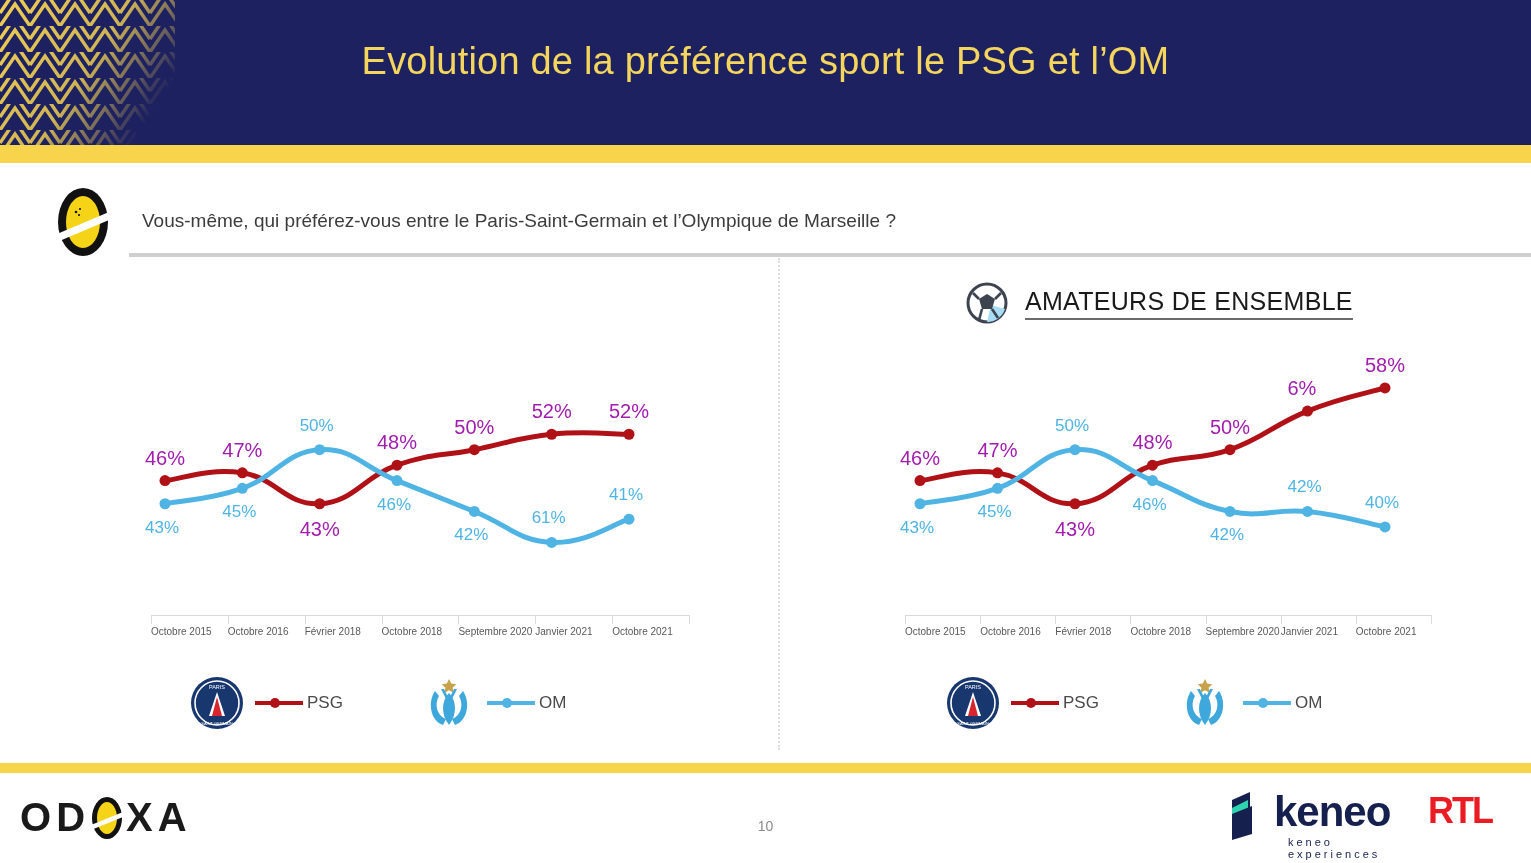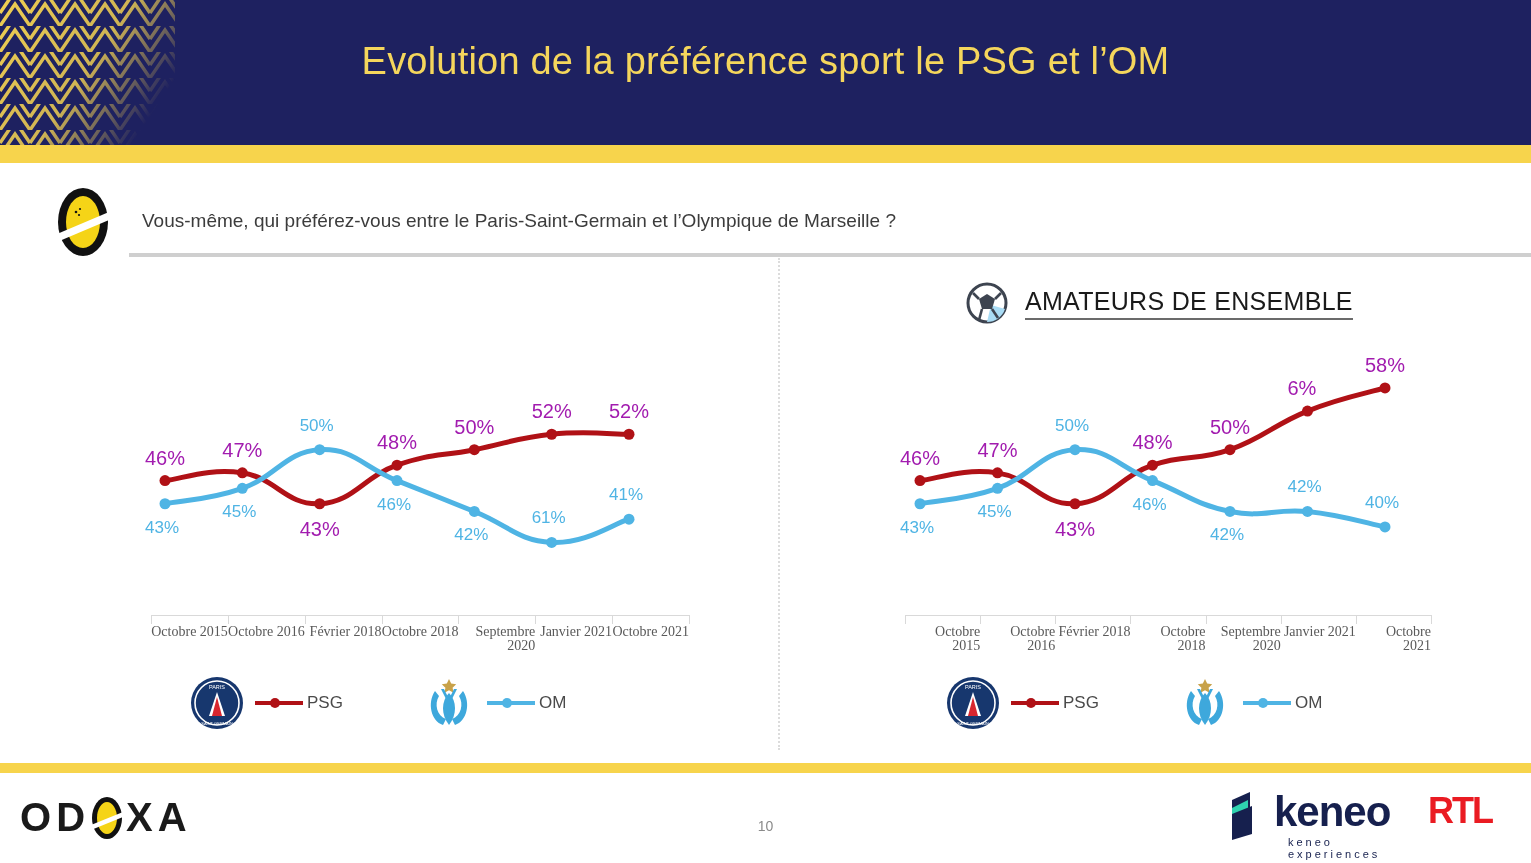--- a/index.html
+++ b/index.html
@@ -83,23 +83,22 @@
   .axis-band { position:absolute; height:46px; }
   .axis-line {
     position:absolute; left:0; top:0; height:1px; width:100%;
     background:#d9d9d9;
   }
   .axis-tick {
     position:absolute; top:0; width:1px; height:9px; background:#d9d9d9;
   }
   .axis-label {
     position:absolute; top:10px;
-    font-size:14px; color:#595959; text-align:right;
+    font-size:10px; color:#595959; text-align:left;
     line-height:14px;
-    font-family:Liberation Serif, serif;
   }
 
   
   .legend { position:absolute; height:60px; display:flex; align-items:center; }
   .legend-item { display:flex; align-items:center; }
   .legend-crest { width:56px; height:56px; flex:0 0 56px; }
   .legend-marker { width:52px; height:16px; position:relative; margin-left:8px; }
   .legend-label { font-size:17px; color:#4a4a4a; margin-left:2px;text-align:center; }
 
   

